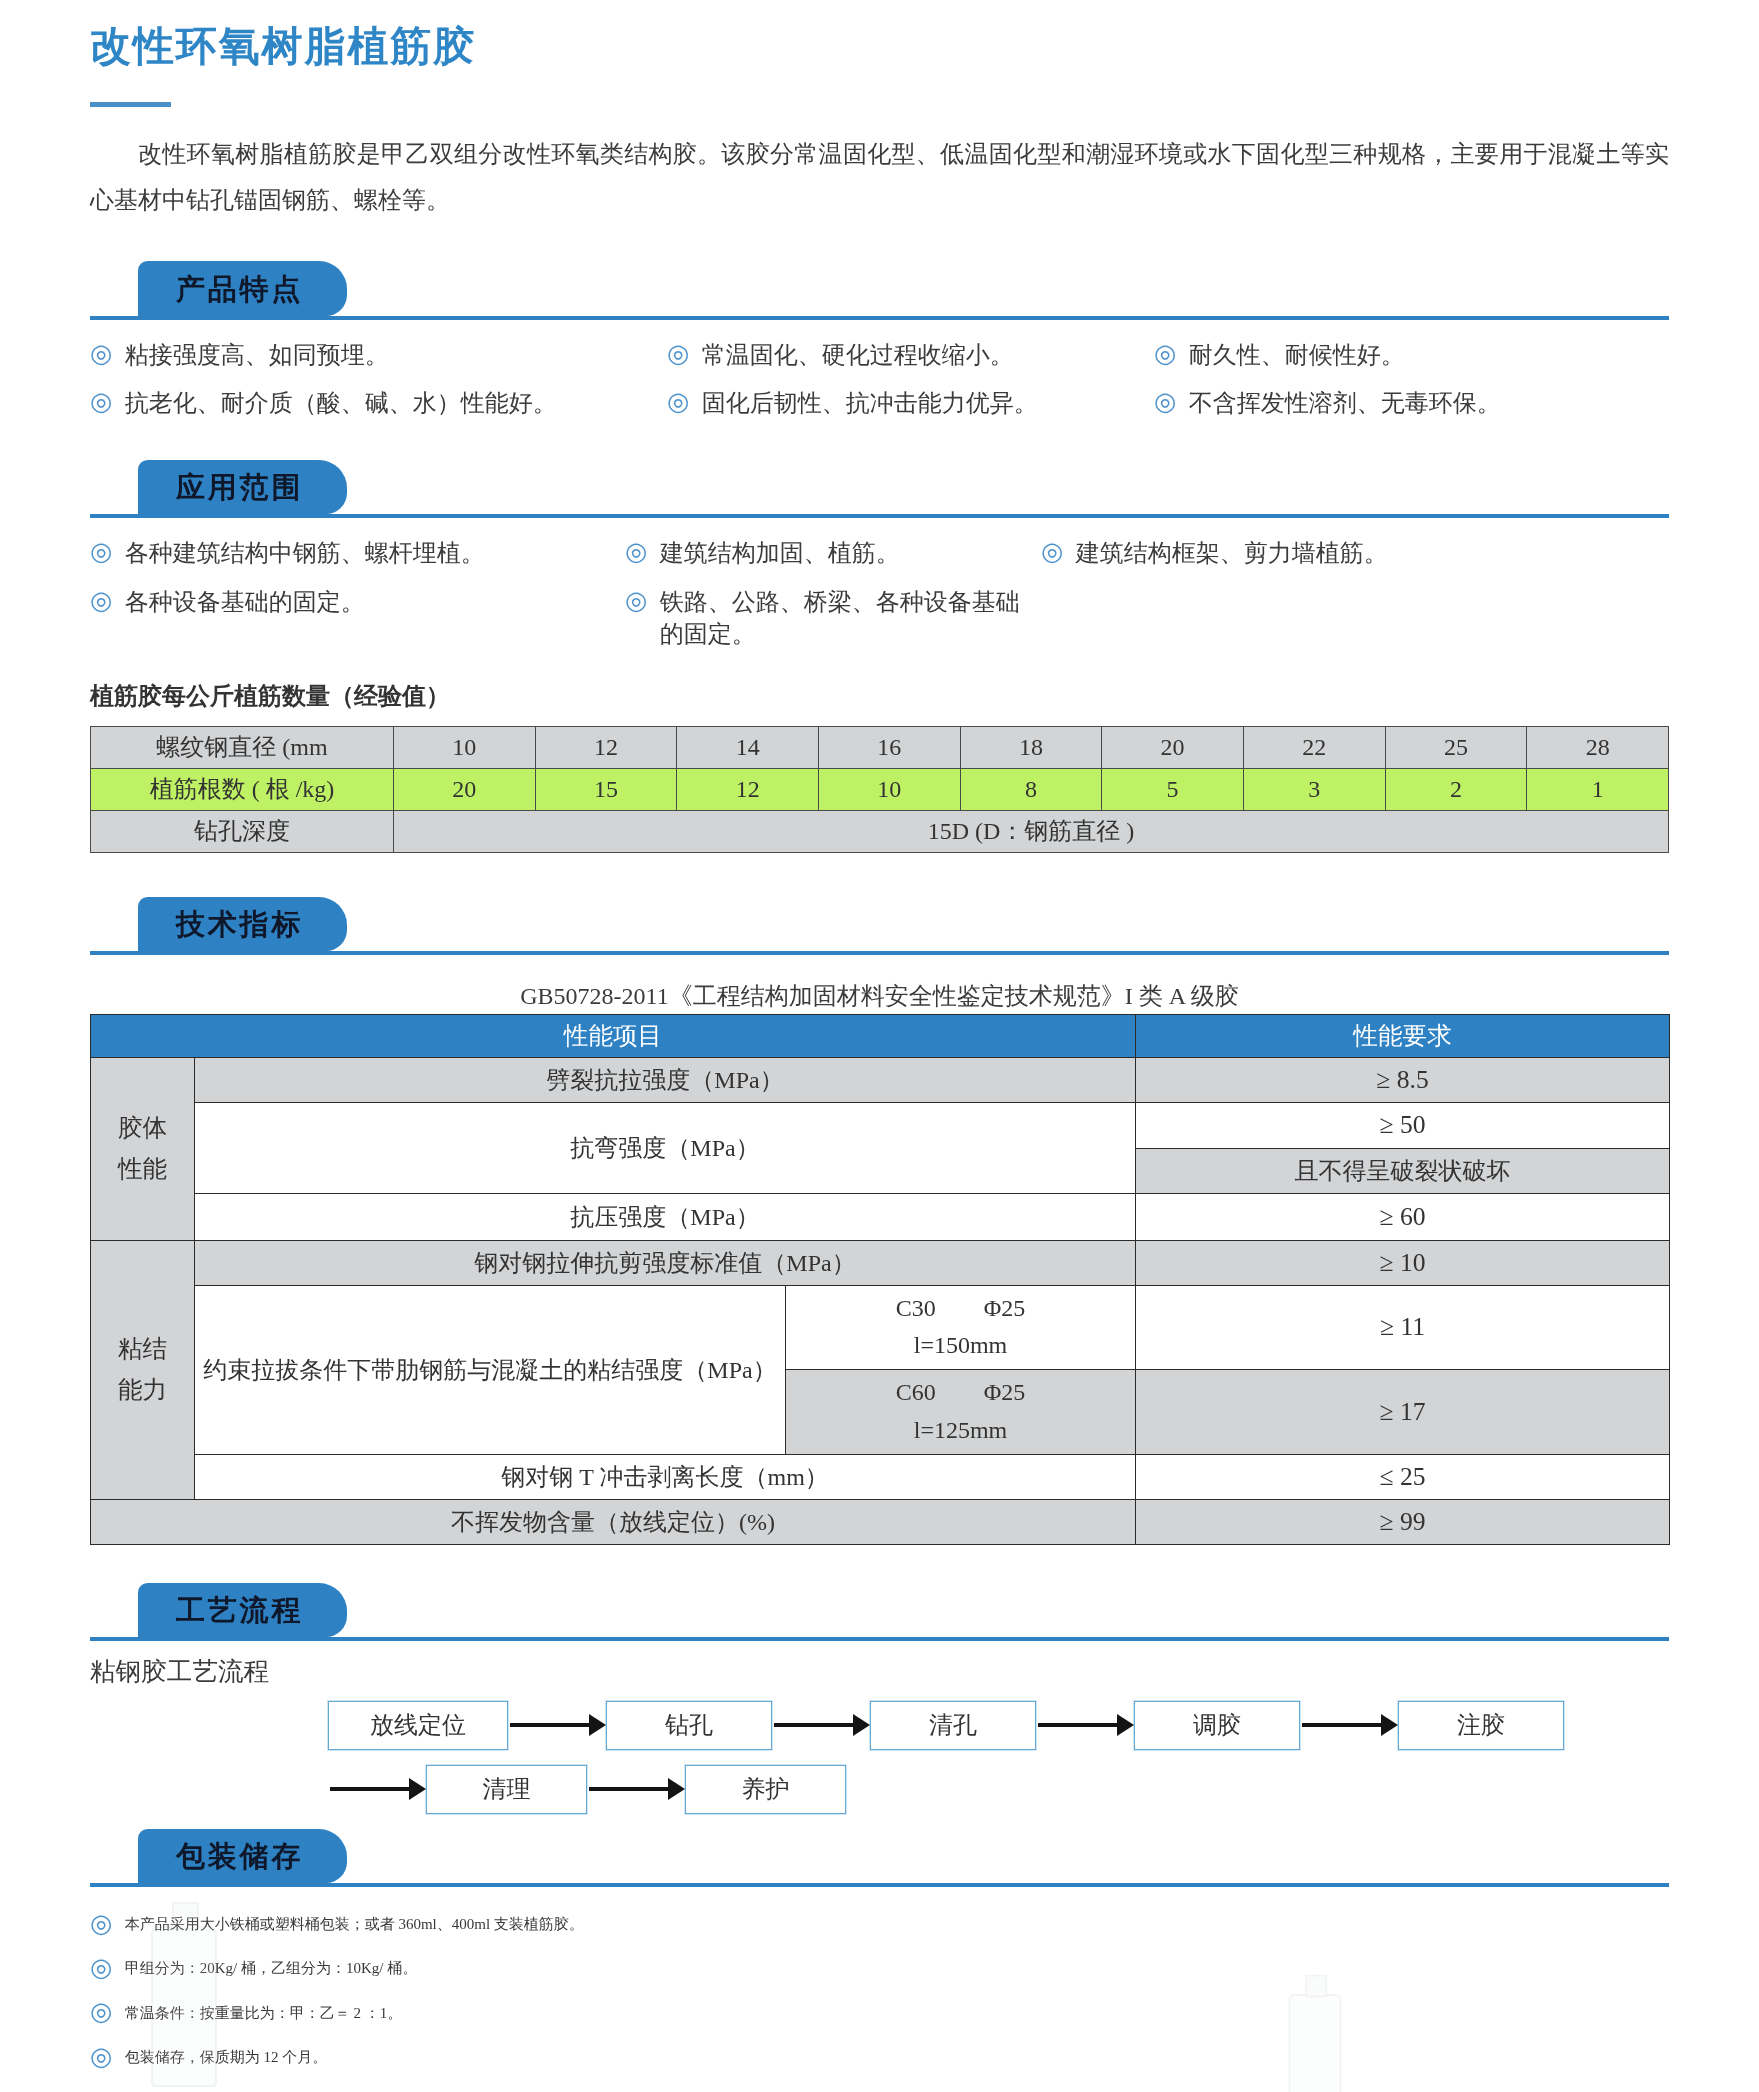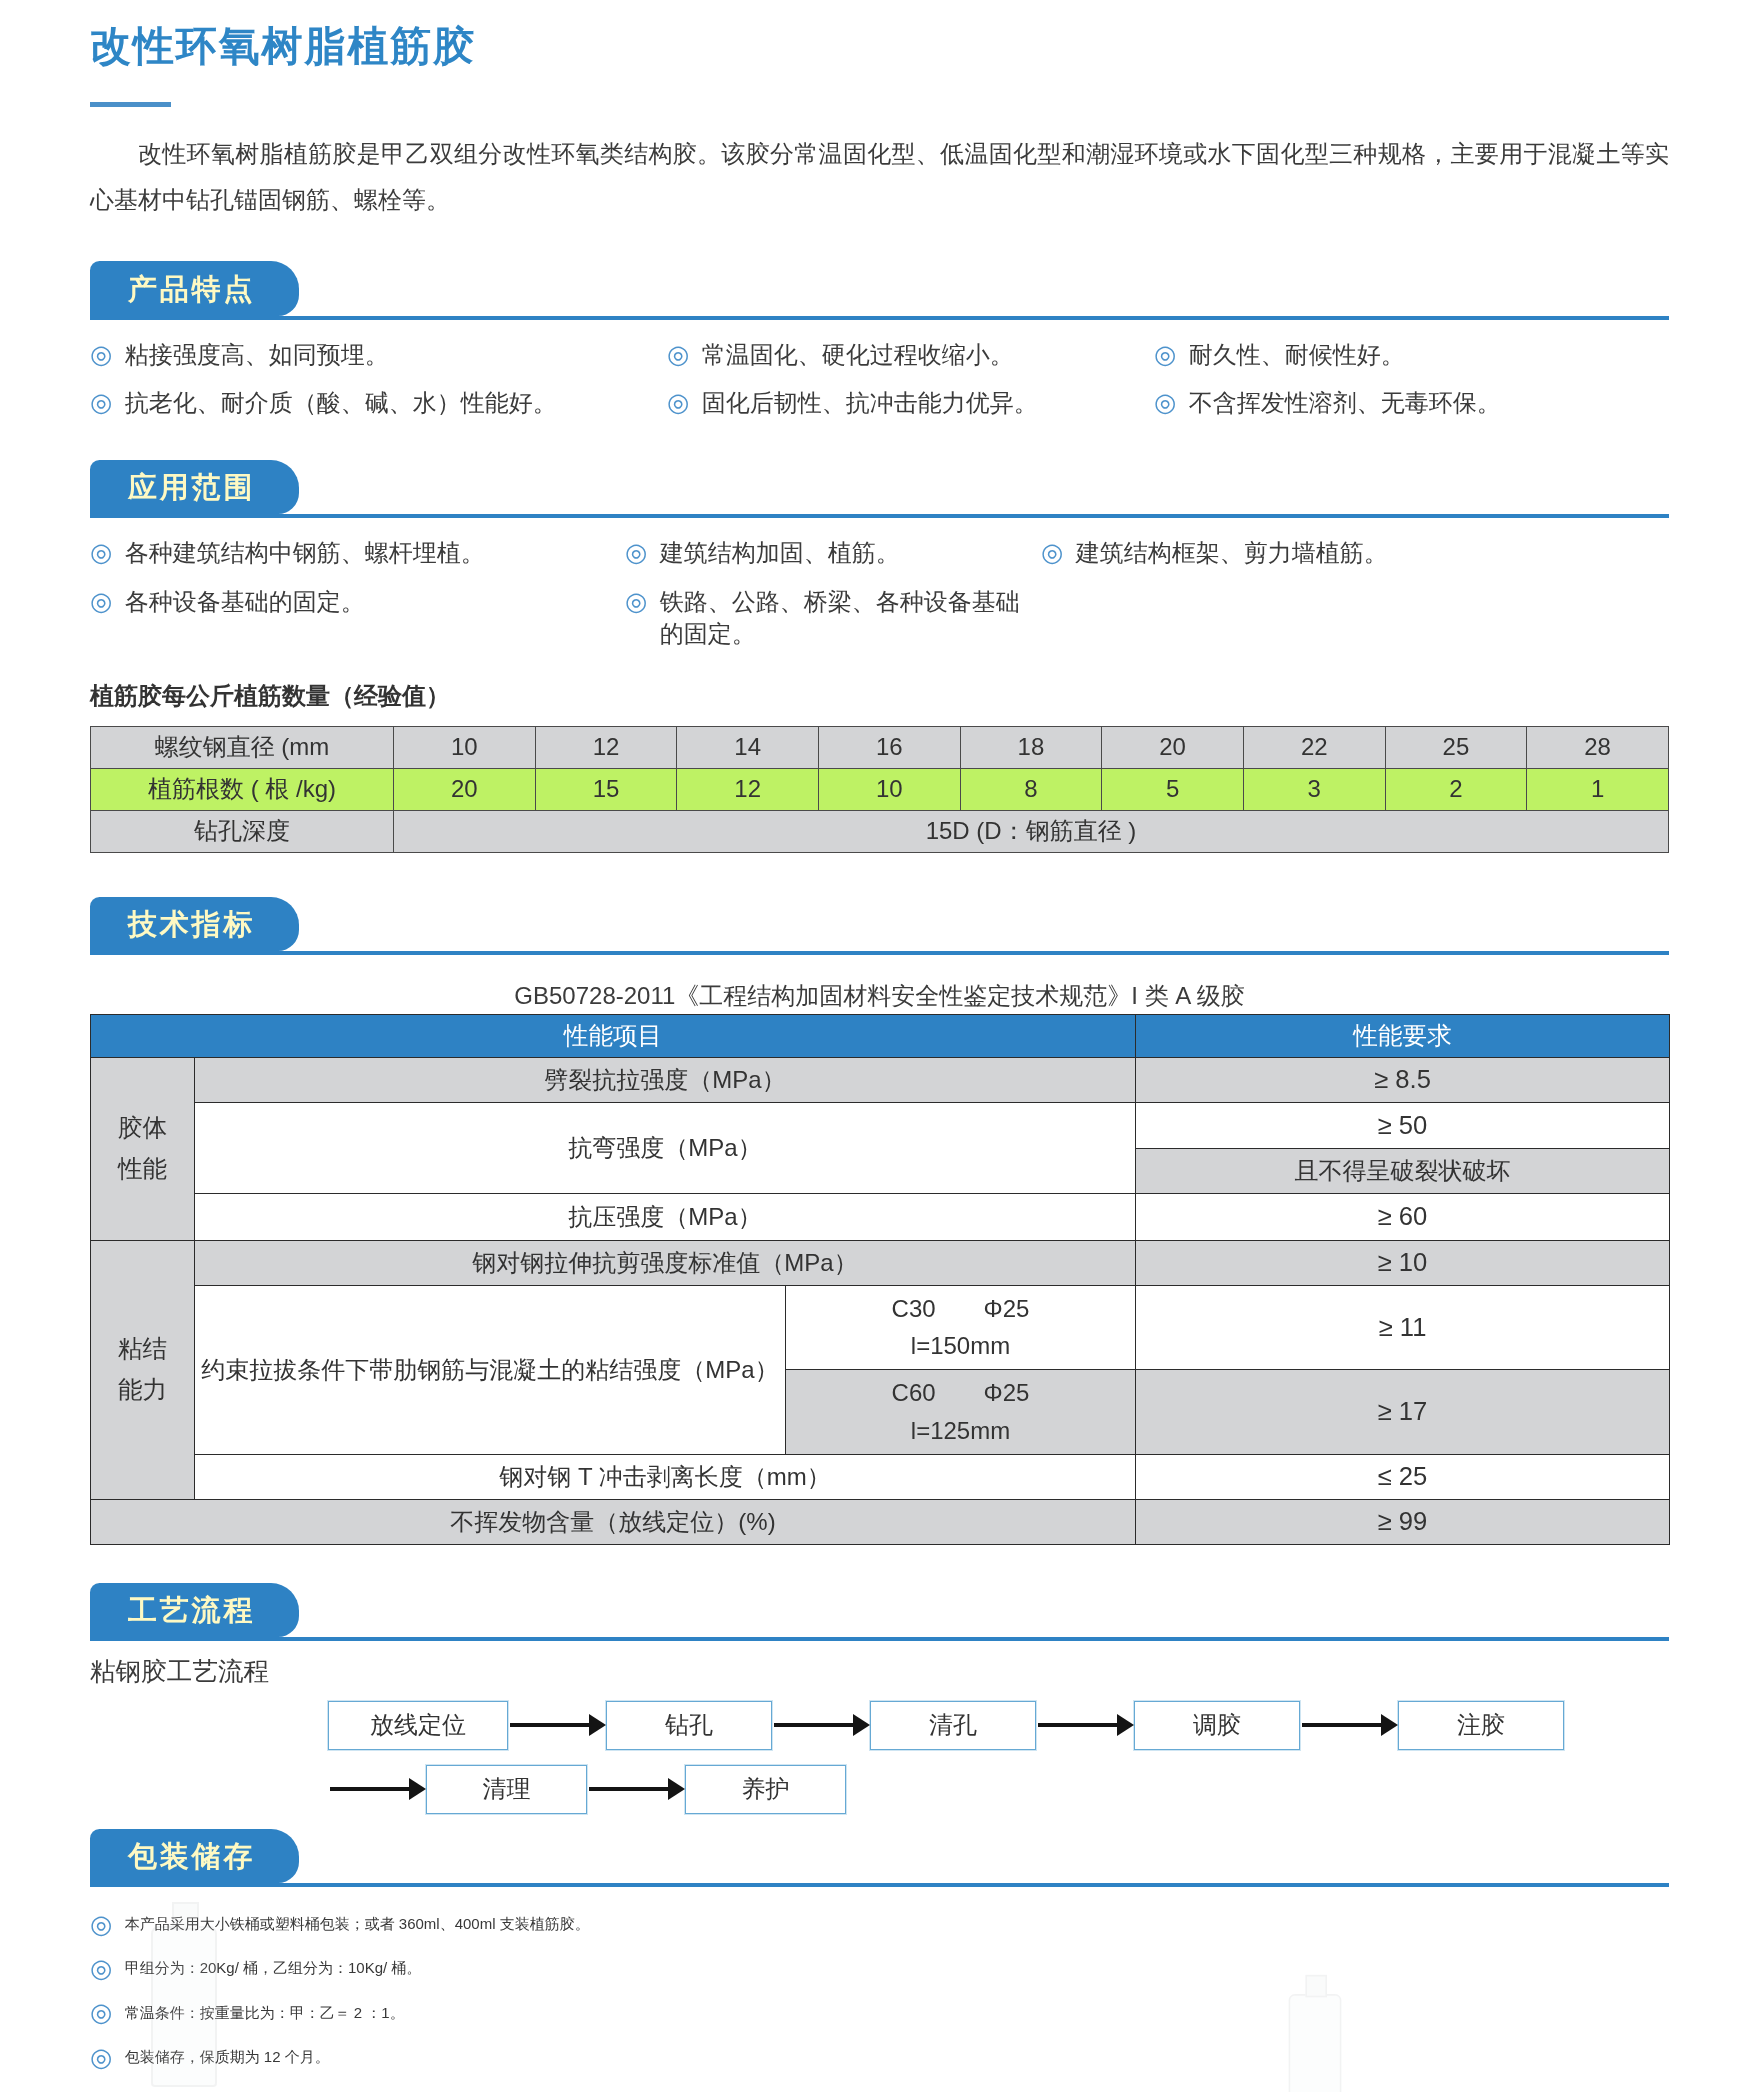--- a/index.html
+++ b/index.html
@@ -2,21 +2,21 @@
 <html style="font-size:15px"><head>
 <meta charset="utf-8">
 <style>
   * { margin:0; padding:0; box-sizing:border-box; }
   html,body { background:#ffffff; }
   .page {
     position:relative;
     width:1759px; height:2092px;
     background:#ffffff;
     overflow:hidden;
-    font-family:Liberation Sans, sans-serif;
+    font-family:Liberation Serif, serif;
     color:#383838;
   }
   .content { margin:0 90px; position:relative; }
 
   
   .doc-title {
     padding-top:19px;
     font-size:41px;
     font-weight:bold;
     color:#2e86c6;
@@ -34,27 +34,28 @@
     text-indent:2em;
     color:#3b3b3b;
     text-align:justify;
   }
 
   
   .badge-row { border-bottom:4.7px solid #2e82c4; line-height:0; }
   .badge {
     display:inline-block;
     background:#2e82c4;
-    color:#fef9c3;
+    color:#0f172a;
     font-size:29px;
     font-weight:bold;
     line-height:1;
     padding:13.2px 44px 12.3px 38px;
     border-radius:9.5px 28px 21px 0;
     letter-spacing:2.8px;
+    margin-left:48px;
   }
   .mt-feat { margin-top:38px; }
   .mt-app  { margin-top:40px; }
   .mt-tech { margin-top:44px; }
   .mt-proc { margin-top:38px; }
   .mt-pack { margin-top:15px; }
 
   
   .bullet-grid { display:grid; margin-top:19px; row-gap:16px; font-size:24px; color:#3b3b3b; }
   .grid-features { grid-template-columns:577px 487px 1fr; }

